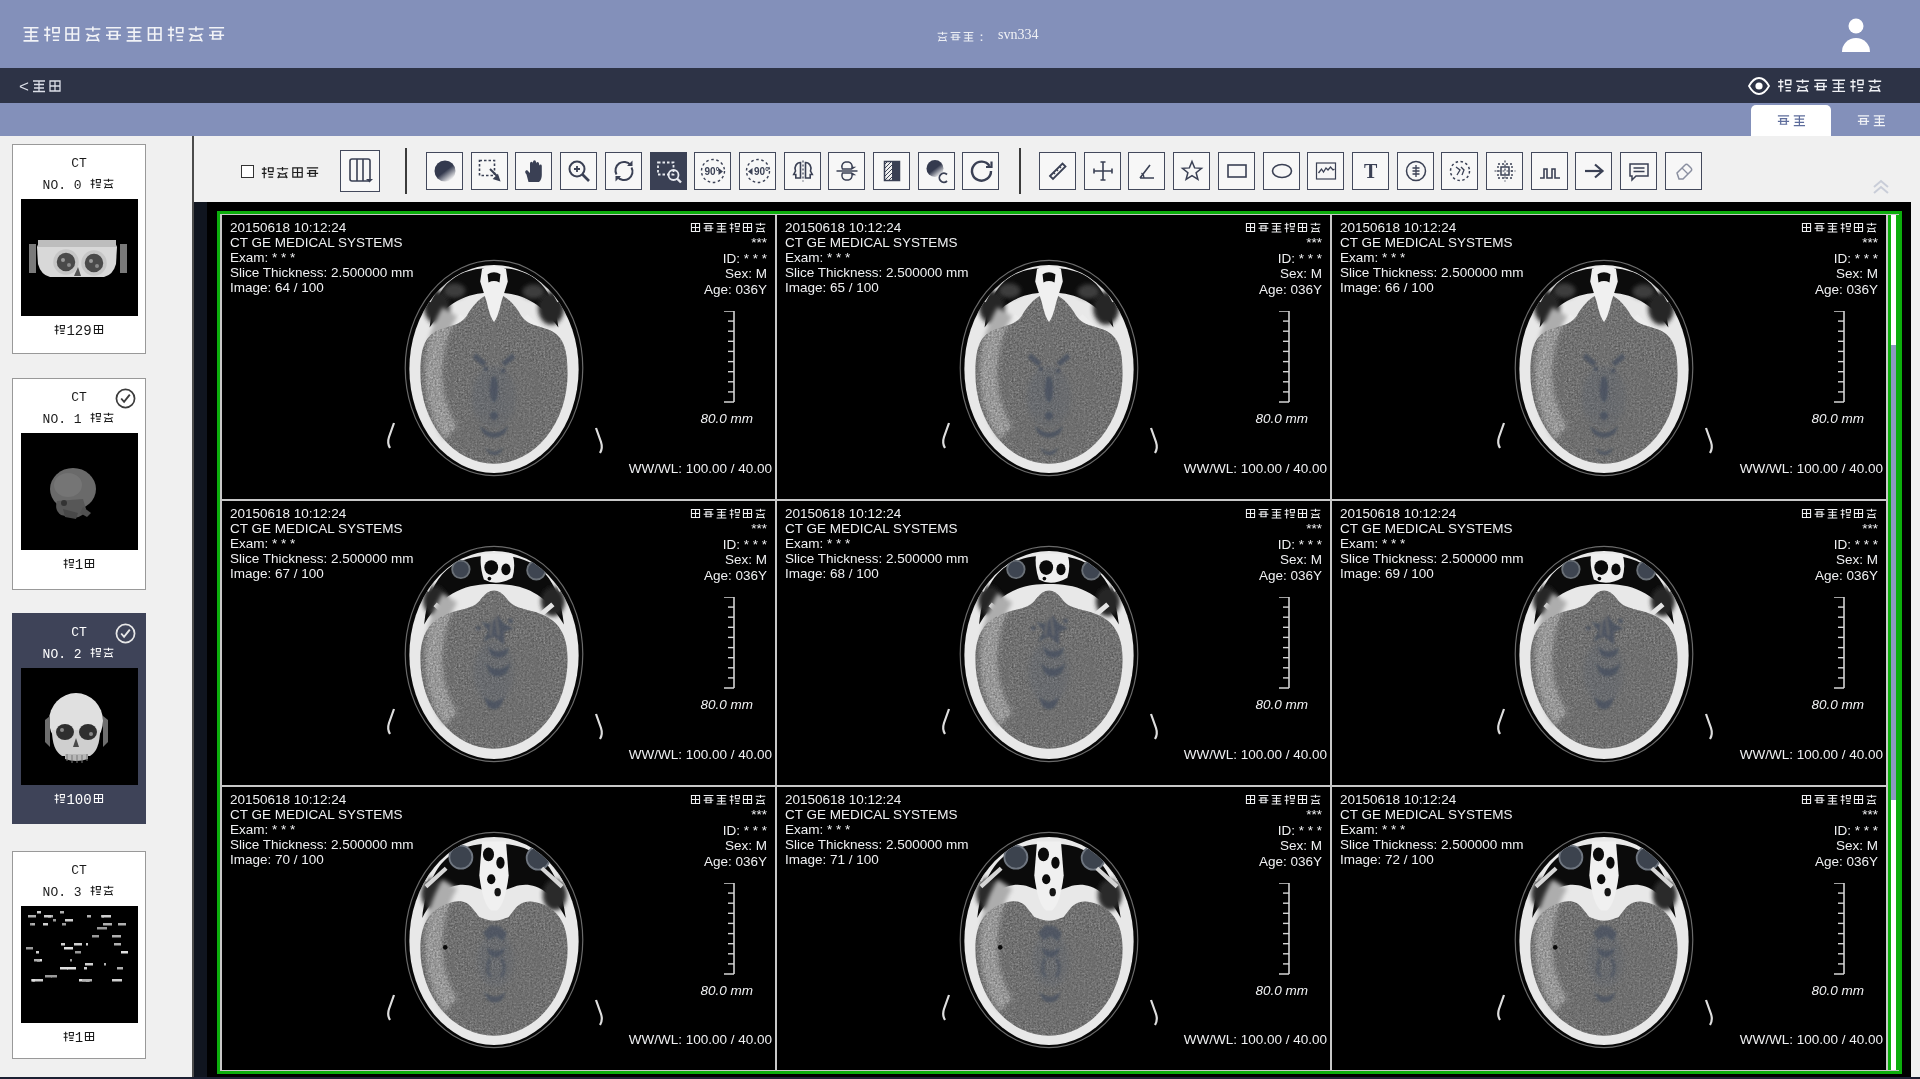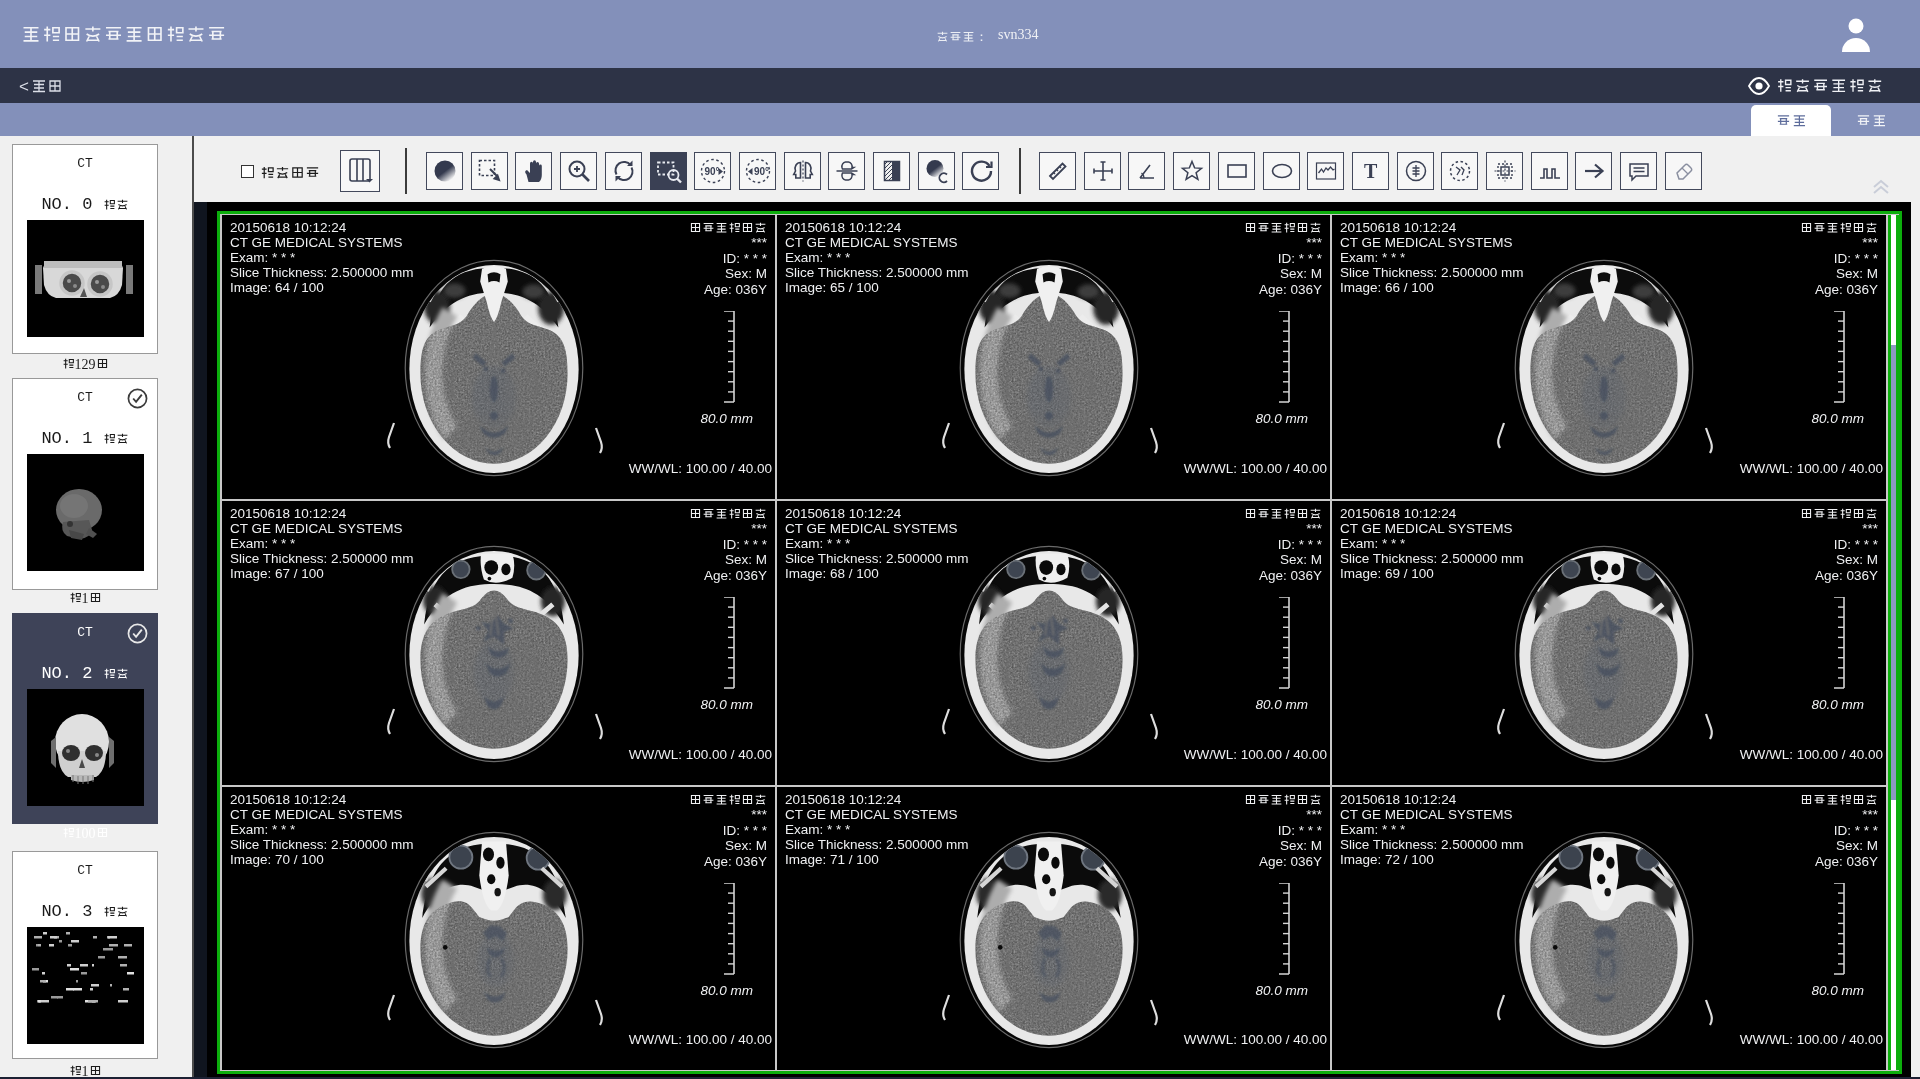--- a/index.html
+++ b/index.html
@@ -6,25 +6,25 @@
 .abs{position:absolute}
 #bar1{position:absolute;left:0;top:0;width:1920px;height:68px;background:#8390ba}
 #bar2{position:absolute;left:0;top:68px;width:1920px;height:35px;background:#2d3346}
 #bar3{position:absolute;left:0;top:103px;width:1920px;height:33px;background:#8390ba}
 #toolbar{position:absolute;left:193px;top:136px;width:1718px;height:66px;background:#f0f0f0}
 #sidebar{position:absolute;left:0;top:136px;width:192px;height:943px;background:#f0f0f0}
 #sidesep{position:absolute;left:192px;top:136px;width:2px;height:943px;background:#4c4c4c}
 #rightgut{position:absolute;left:1911px;top:136px;width:9px;height:943px;background:#f0f0f0}
 #mainblack{position:absolute;left:207px;top:202px;width:1704px;height:875px;background:#000}
 #botstrip{position:absolute;left:0px;top:1077px;width:1920px;height:2px;background:#1c2133}
-.card{position:absolute;left:12px;width:146px;background:#fff;border:1.5px solid #999;text-align:center;color:#1a1a1a}
+.card{position:absolute;left:12px;width:134px;background:#fff;border:1.5px solid #999;text-align:center;color:#1a1a1a}
 .card .ttl{font-family:"Liberation Mono",monospace;font-size:13px;margin-top:11px}
-.card .sub{font-family:"Liberation Mono",monospace;font-size:17px;margin-top:24px}
+.card .sub{font-family:"Liberation Mono",monospace;font-size:13px;margin-top:6px}
 .card .thumb{width:117px;height:117px;background:#000;margin:6px auto 0 auto;position:relative}
-.card .cnt{font-family:Liberation Serif, serif;font-size:14px;margin-top:20px}
+.card .cnt{font-family:Liberation Mono, monospace;font-size:14px;margin-top:7px}
 .card.sel{background:#3e4358;border:1.5px solid #3e4358;color:#fff}
 .chk{position:absolute;right:9px;top:9px;width:21px;height:21px}
 .btn{position:absolute;top:152px;width:37px;height:38px;background:#f7f7f7;border:1px solid #43495c;display:flex;align-items:center;justify-content:center}
 .btn.dk{background:#3a4054;border-color:#3a4054}
 .btn svg{display:block}
 .vsep{position:absolute;top:148px;width:2px;height:46px;background:#3c3c3c}
 #grid{position:absolute;left:217px;top:211px;width:1685px;height:863px;border:3px solid #0cae0c;background:#c8c8c8}
 .cell{position:absolute;background:#000;overflow:hidden;color:#eff0f2}
 .olL{position:absolute;left:8px;top:5px;font-size:13.5px;line-height:15px;white-space:pre}
 .olR{position:absolute;right:8px;top:5px;font-size:13.5px;line-height:15.4px;text-align:right;white-space:pre}

